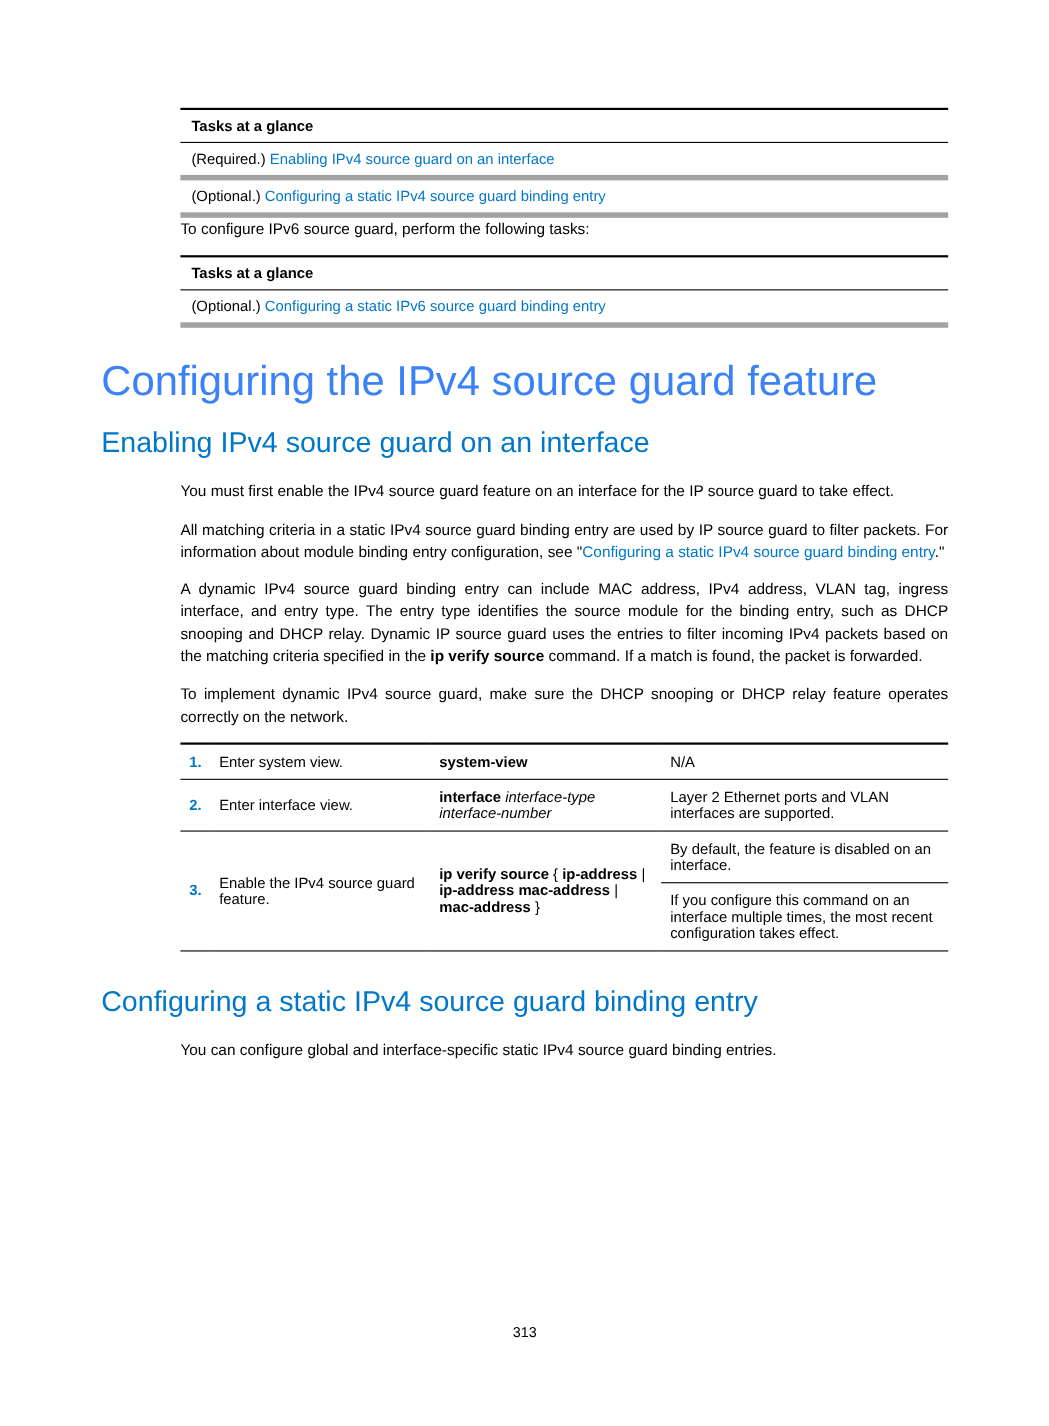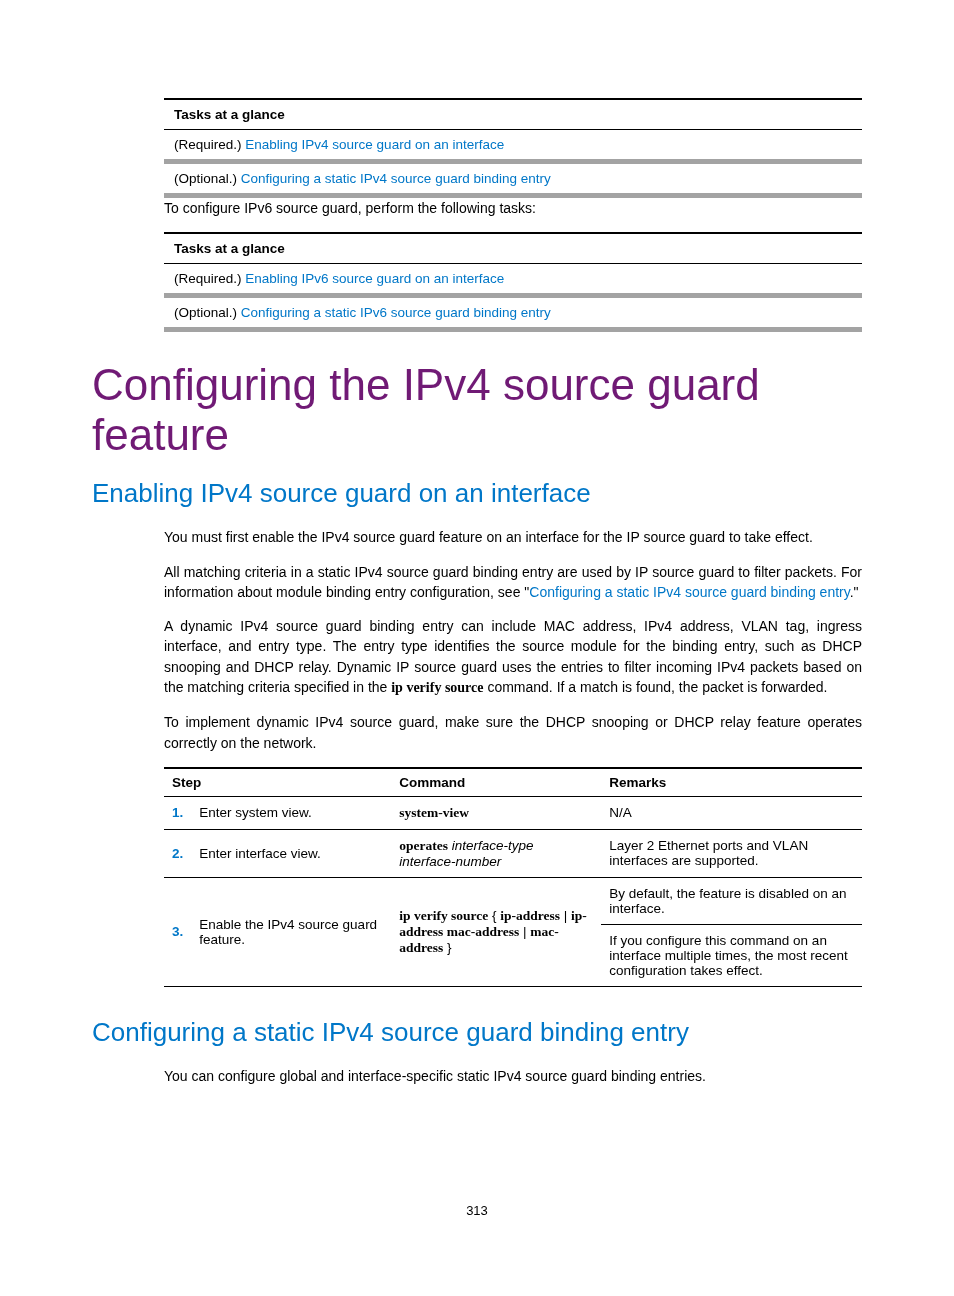--- a/index.html
+++ b/index.html
@@ -38,22 +38,22 @@
   .link { color: #0077c8; }
   .body-text {
     font-size: 14px;
     line-height: 1.45;
     margin-bottom: 14px;
     text-align: justify;
   }
   h1.main {
     font-family: Arial, sans-serif;
     font-weight: normal;
-    color: #701a75;
-    font-size: 44px;
+    color: #3b82f6;
+    font-size: 38px;
     margin-top: 28px;
     margin-bottom: 18px;
   }
   h2.sub {
     font-family: Arial, sans-serif;
     font-weight: normal;
     color: #0077c8;
     font-size: 26px;
     margin-top: 8px;
     margin-bottom: 18px;
@@ -87,21 +87,21 @@
     vertical-align: middle;
   }
   .step-num {
     color: #0077c8;
     font-weight: bold;
     width: 26px;
     vertical-align: middle;
   }
   .step-desc { width: 200px; }
   .step-cmd { width: 210px; }
-  .bold { font-weight: bold; font-family: Liberation Serif, serif; }
+  .bold { font-weight: bold; }
   .footer {
     position: absolute;
     bottom: 78px;
     width: 954px;
     text-align: center;
     font-size: 13px;
   }
   .italic { font-style: italic; }
 </style>
 </head>
@@ -125,58 +125,50 @@
       </table>
 
     <p class="body-text">To configure IPv6 source guard, perform the following tasks:</p>
 
     <table class="tasks">
       <tbody>
           <tr>
             <th>Tasks at a glance</th>
           </tr>
       <tr>
-            <td><span>(Required.) </span><span class="link">Enabling IPv6 source guard on an interface</span></td>
-          </tr>
-      <tr>
             <td><span>(Optional.) </span><span class="link">Configuring a static IPv6 source guard binding entry</span></td>
           </tr>
     </tbody>
       </table>
   </div>
 
   <h1 class="main">Configuring the IPv4 source guard feature</h1>
   <h2 class="sub">Enabling IPv4 source guard on an interface</h2>
 
   <div class="content-indent">
     <p class="body-text">You must first enable the IPv4 source guard feature on an interface for the IP source guard to take effect.</p>
 
     <p class="body-text"><span>All matching criteria in a static IPv4 source guard binding entry are used by IP source guard to filter packets. For information about module binding entry configuration, see "</span><span class="link">Configuring a static IPv4 source guard binding entry</span><span>."</span></p>
 
     <p class="body-text"><span>A dynamic IPv4 source guard binding entry can include MAC address, IPv4 address, VLAN tag, ingress interface, and entry type. The entry type identifies the source module for the binding entry, such as DHCP snooping and DHCP relay. Dynamic IP source guard uses the entries to filter incoming IPv4 packets based on the matching criteria specified in the </span><span class="bold">ip verify source</span><span> command. If a match is found, the packet is forwarded.</span></p>
 
     <p class="body-text">To implement dynamic IPv4 source guard, make sure the DHCP snooping or DHCP relay feature operates correctly on the network.</p>
 
     <table class="steps">
       <tbody>
-          <tr>
-        <th colspan="2">Step</th>
-        <th>Command</th>
-        <th>Remarks</th>
-      </tr>
       <tr>
         <td class="step-num">1.</td>
         <td class="step-desc">Enter system view.</td>
         <td class="step-cmd bold">system-view</td>
         <td>N/A</td>
       </tr>
       <tr>
         <td class="step-num">2.</td>
         <td class="step-desc">Enter interface view.</td>
-        <td class="step-cmd"><span class="bold">operates</span><span class="italic"> interface-type interface-number</span></td>
+        <td class="step-cmd"><span class="bold">interface</span><span class="italic"> interface-type interface-number</span></td>
         <td>Layer 2 Ethernet ports and VLAN interfaces are supported.</td>
       </tr>
       <tr>
         <td class="step-num">3.</td>
         <td class="step-desc">Enable the IPv4 source guard feature.</td>
         <td class="step-cmd"><span class="bold">ip verify source</span><span> { </span><span class="bold">ip-address</span><span> | </span><span class="bold">ip-address mac-address</span><span> | </span><span class="bold">mac-address</span><span> }</span></td>
         <td style="padding:0">
           <div style="padding:8px 8px;border-bottom:1px solid #000">By default, the feature is disabled on an interface.</div>
           <div style="padding:8px 8px">If you configure this command on an interface multiple times, the most recent configuration takes effect.</div>
         </td>

